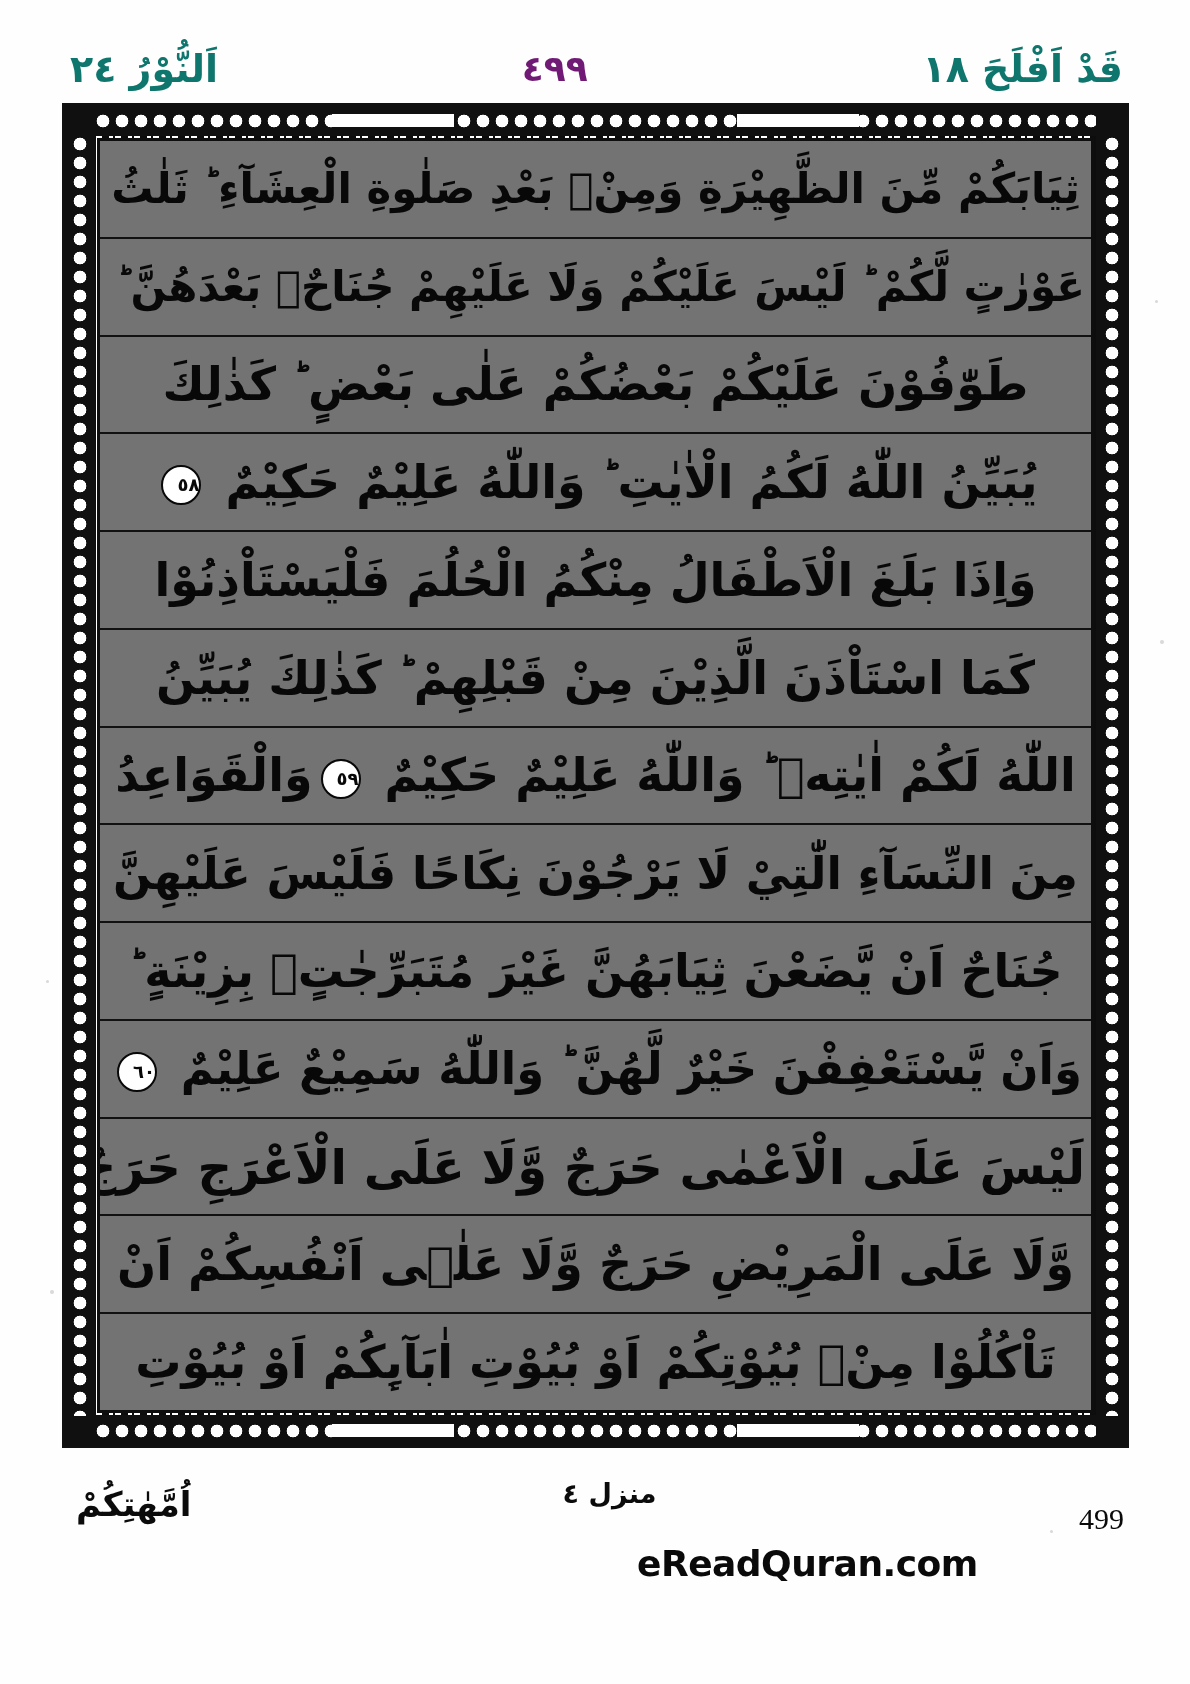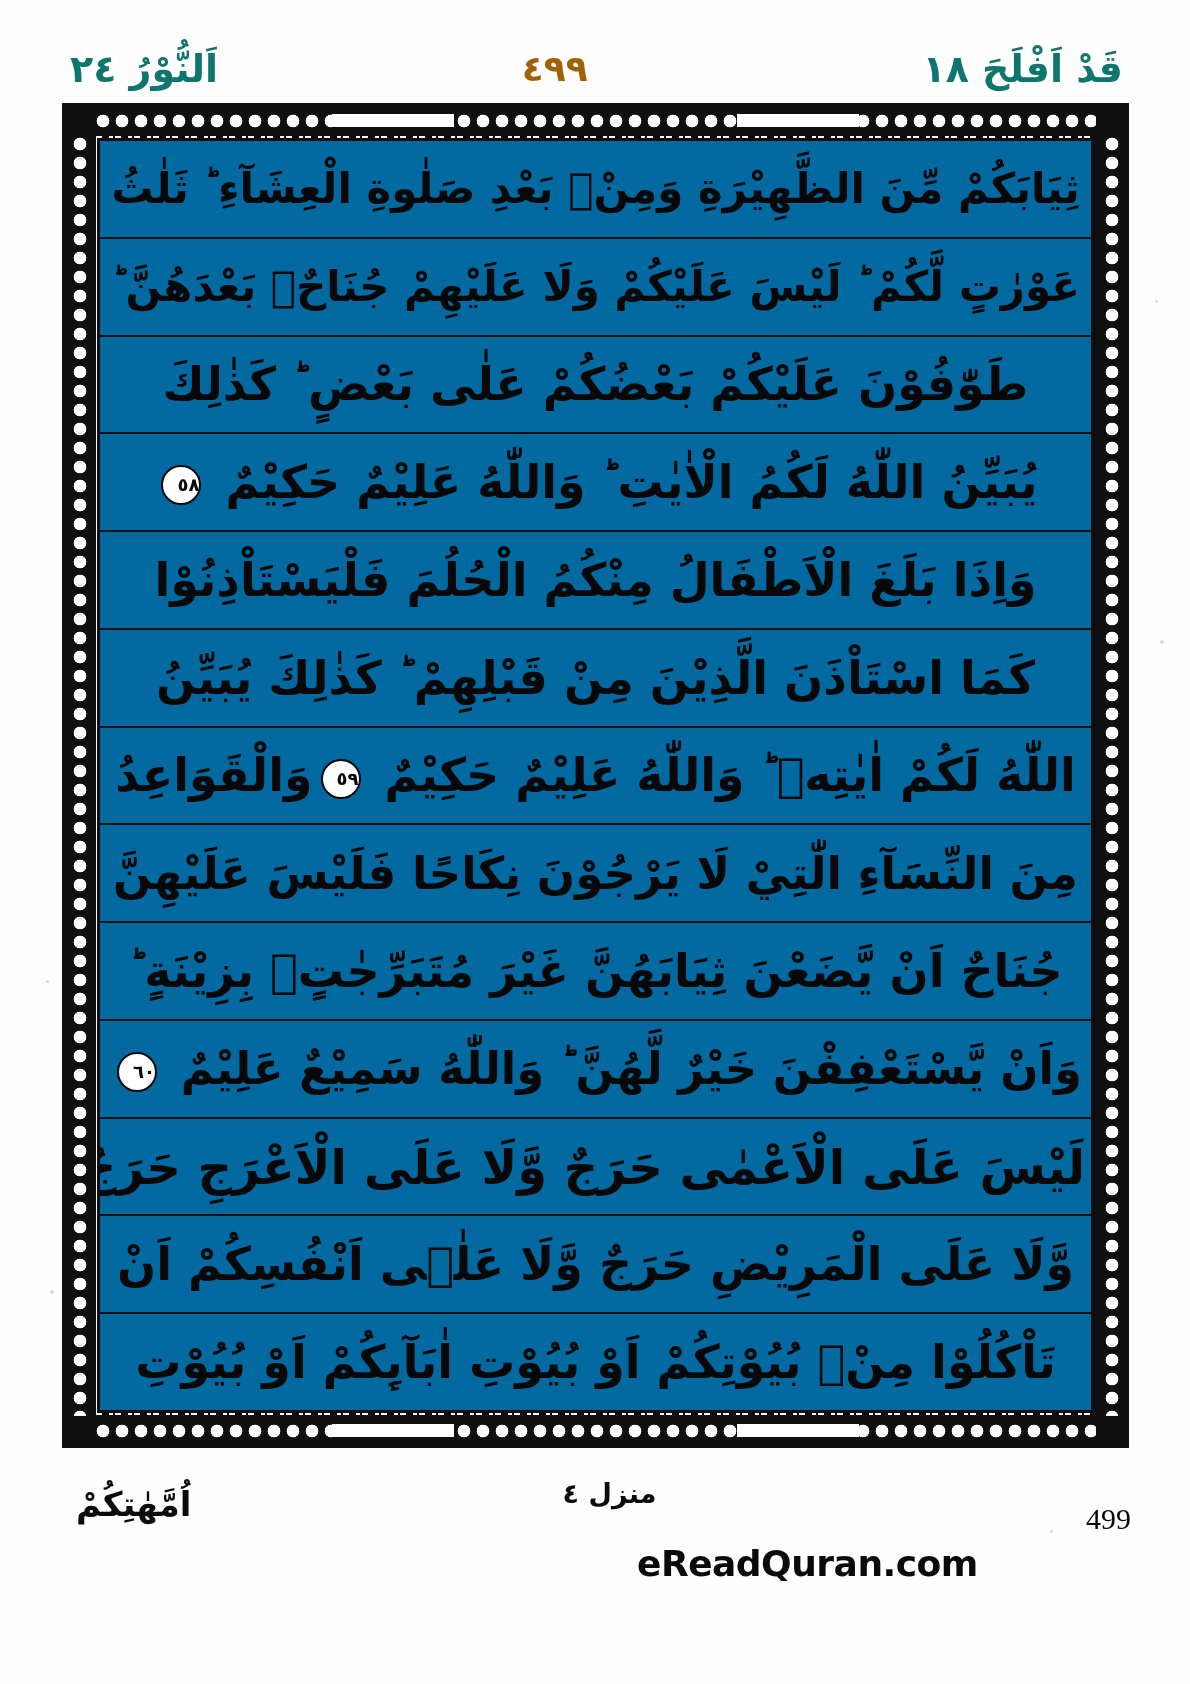--- a/index.html
+++ b/index.html
@@ -39,21 +39,21 @@
     letter-spacing: 0px;
     line-height: 1;
     white-space: nowrap;
   }
   .hdr-juz { padding-right: 12px; margin-left: 31px; }
   .hdr-surah { padding-left: 10px; }
   .hdr-pageno {
     font-family: "DejaVu Sans", sans-serif;
     font-size: 36px;
     font-weight: 700;
-    color: #a16207;
+    color: #701a75;
     line-height: 1;
   }
 
   
   .frame-outer {
     position: absolute;
     top: 103px;
     left: 62px;
     width: 1067px;
     height: 1345px;
@@ -115,21 +115,21 @@
   .gap-b1 { left: 268px; }
   .gap-b2 { right: 268px; }
 
   
   .frame-inner {
     position: absolute;
     top: 138px;
     left: 97px;
     width: 997px;
     height: 1275px;
-    background: #0369a1;
+    background: #737373;
     border: 3px solid #0e0e0e;
     display: flex;
     flex-direction: column;
   }
 
   .aya-line {
     flex: 1 1 0;
     border-bottom: 2.5px solid #111;
     display: flex;
     align-items: center;
@@ -206,21 +206,21 @@
     top: 28px;
     font-family: "DejaVu Sans", sans-serif;
     font-size: 36px;
     font-weight: 700;
     color: #0a0a0a;
     letter-spacing: -0.5px;
     margin-top: 47px;
   }
   .ftr-pageno {
     position: absolute;
-    right: 4px;
+    right: 11px;
     top: 34px;
     font-family: "Liberation Serif", serif;
     font-size: 30px;
     font-weight: 400;
     color: #0a0a0a;
   }
 
   
   .speckle {
     position: absolute;
@@ -251,21 +251,21 @@
     </div>
     <div class="band band-left"></div>
     <div class="band band-right"></div>
   </div>
 
   <div class="frame-inner" id="text-panel">
       <div class="aya-line">
         <div class="aya-text" style="font-size: 42px;">ثِيَابَكُمْ مِّنَ الظَّهِيْرَةِ وَمِنْۢ بَعْدِ صَلٰوةِ الْعِشَآءِ ؕ ثَلٰثُ</div>
       </div>
       <div class="aya-line">
-        <div class="aya-text" style="font-size: 42px;">عَوْرٰتٍ لَّكُمْ ؕ لَيْسَ عَلَيْكُمْ وَلَا عَلَيْهِمْ جُنَاحٌۢ بَعْدَهُنَّ ؕ</div>
+        <div class="aya-text" style="font-size: 42px; text-align: right;">عَوْرٰتٍ لَّكُمْ ؕ لَيْسَ عَلَيْكُمْ وَلَا عَلَيْهِمْ جُنَاحٌۢ بَعْدَهُنَّ ؕ</div>
       </div>
       <div class="aya-line">
         <div class="aya-text" style="font-size: 46px;">طَوّٰفُوْنَ عَلَيْكُمْ بَعْضُكُمْ عَلٰى بَعْضٍ ؕ كَذٰلِكَ</div>
       </div>
       <div class="aya-line">
         <div class="aya-text" style="font-size: 46px;">يُبَيِّنُ اللّٰهُ لَكُمُ الْاٰيٰتِ ؕ وَاللّٰهُ عَلِيْمٌ حَكِيْمٌ <span class="aya-num">٥٨</span></div>
       </div>
       <div class="aya-line">
         <div class="aya-text" style="font-size: 46px;">وَاِذَا بَلَغَ الْاَطْفَالُ مِنْكُمُ الْحُلُمَ فَلْيَسْتَاْذِنُوْا</div>
       </div>

